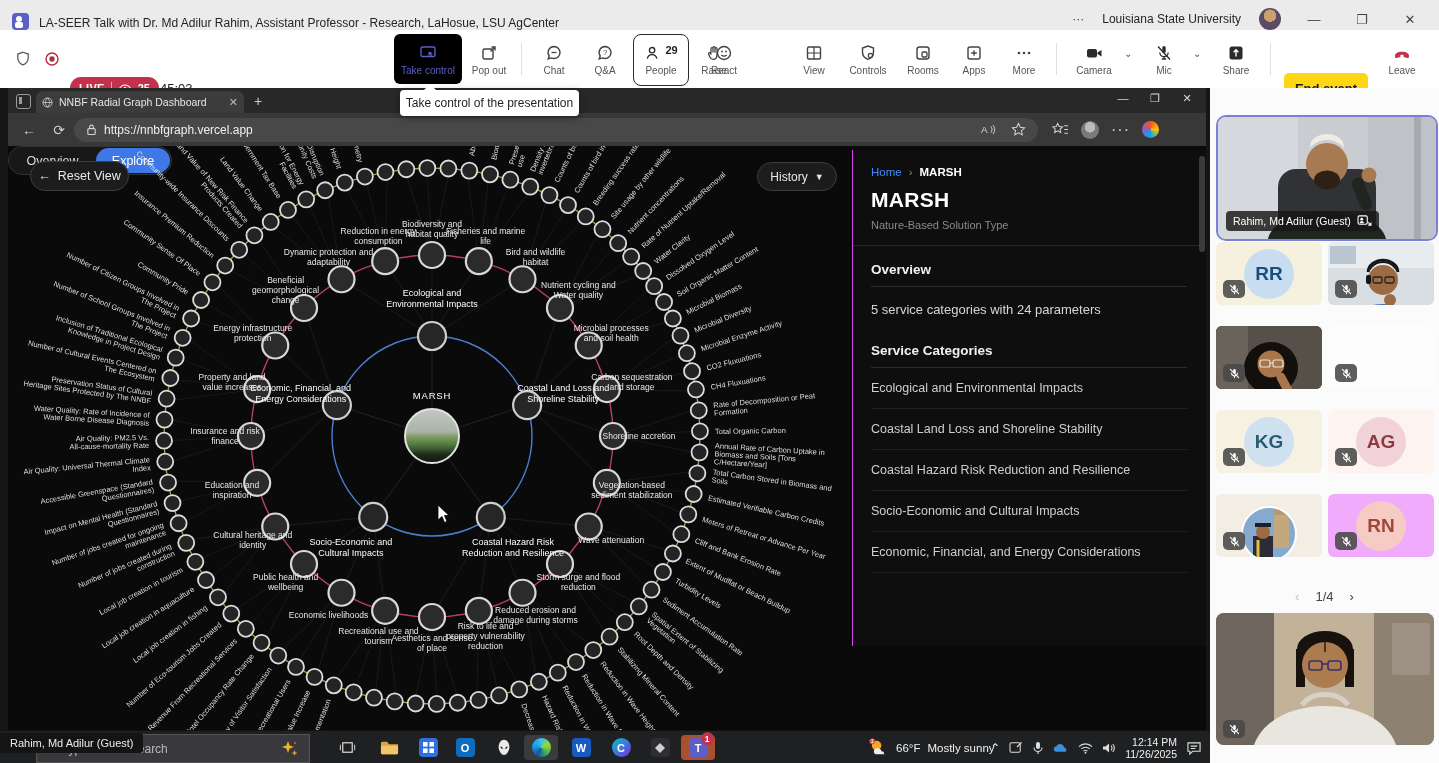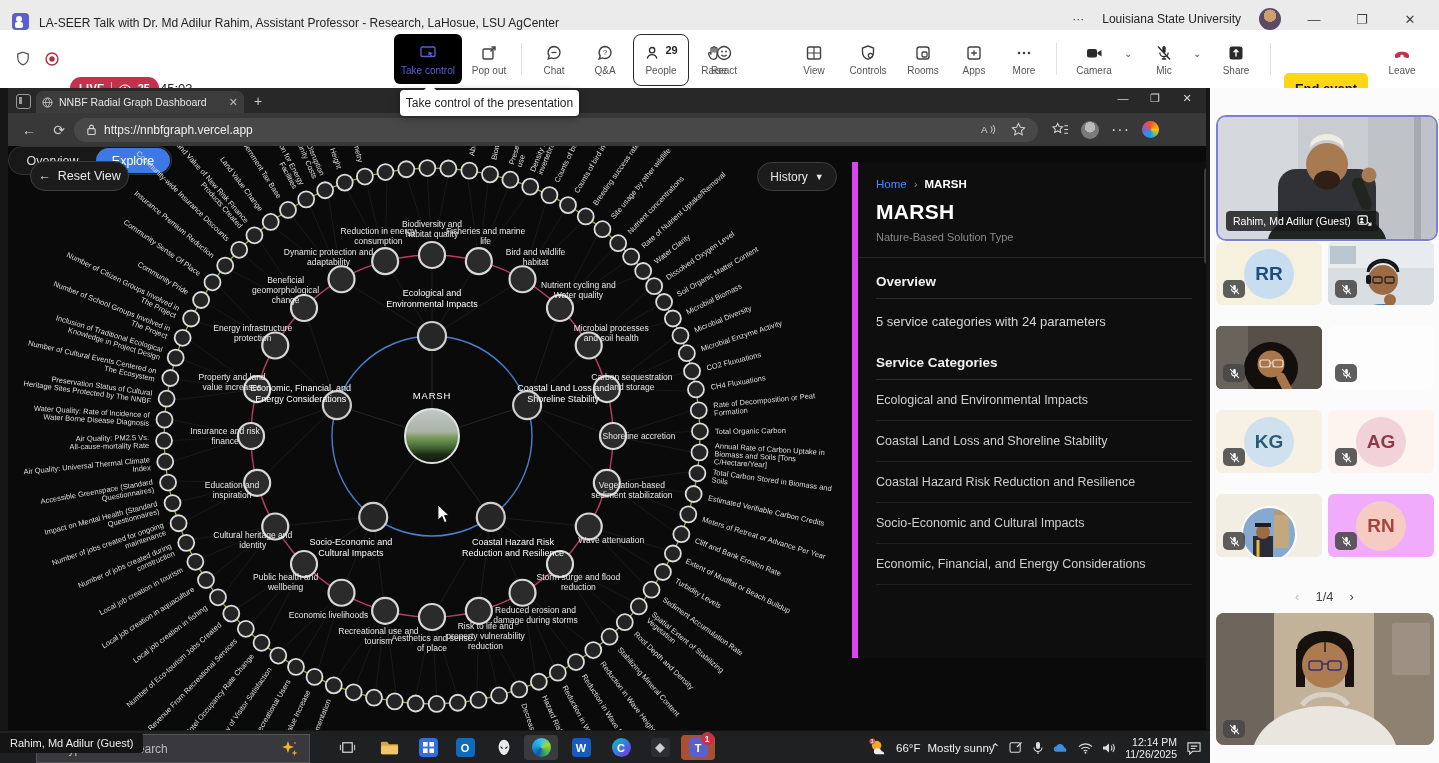--- a/index.html
+++ b/index.html
@@ -57,21 +57,21 @@
   #content{position:absolute;left:0;top:58px;width:1198px;height:584px;background:#0a0a0a;overflow:hidden}
   #graph-area{position:absolute;left:0;top:0;width:844px;height:584px}
   #graph-svg{position:absolute;left:0;top:0}
   .pill{position:absolute;background:#1c1c1c;border:1px solid #3d3d3d;border-radius:15px;color:#e8e8e8;font-size:12.5px;display:flex;align-items:center;justify-content:center;gap:7px}
   #reset-btn{left:22px;top:15px;width:97px;height:28px}
   #seg{left:344px;top:17px;width:162px;height:27px;background:#181818;border:1px solid #333;border-radius:14px;display:flex;align-items:center}
   #seg .ov{flex:1;text-align:center;color:#ddd;font-size:12.5px}
   #seg .ex{width:74px;height:25px;margin-right:1px;background:#3e78e7;border-radius:13px;display:flex;align-items:center;justify-content:center;color:#fff;font-size:12.5px}
   #history-btn{left:749px;top:16px;width:78px;height:27px;font-size:12px}
   
-  #panel{position:absolute;left:844px;top:16px;width:354px;height:496px;background:#0e0e0e;border-left:6px solid #d946ef;color:#ddd}
+  #panel{position:absolute;left:844px;top:4px;width:354px;height:496px;background:#0e0e0e;border-left:1px solid #d946ef;color:#ddd}
   #panel .inner{padding:14px 20px 0 18px}
   .crumbs{font-size:11.5px;display:flex;gap:7px;align-items:center;margin-top:2px}
   .crumb-home{color:#3f8cff}
   .crumb-sep{color:#888}
   .crumb-cur{color:#fff;font-weight:bold}
   #panel h1{margin:10px 0 0;font-size:21px;color:#fff;letter-spacing:.3px}
   .subtitle{margin-top:7px;font-size:11px;color:#8a8a8a}
   .hr{height:1px;background:#262626;margin:14px -20px 0 -18px}
   .sect{margin-top:16px;font-size:13.5px;font-weight:bold;color:#f0f0f0;padding-bottom:9px;border-bottom:1px solid #2c2c2c}
   .summary{margin-top:15px;font-size:13px;color:#d6d6d6}

